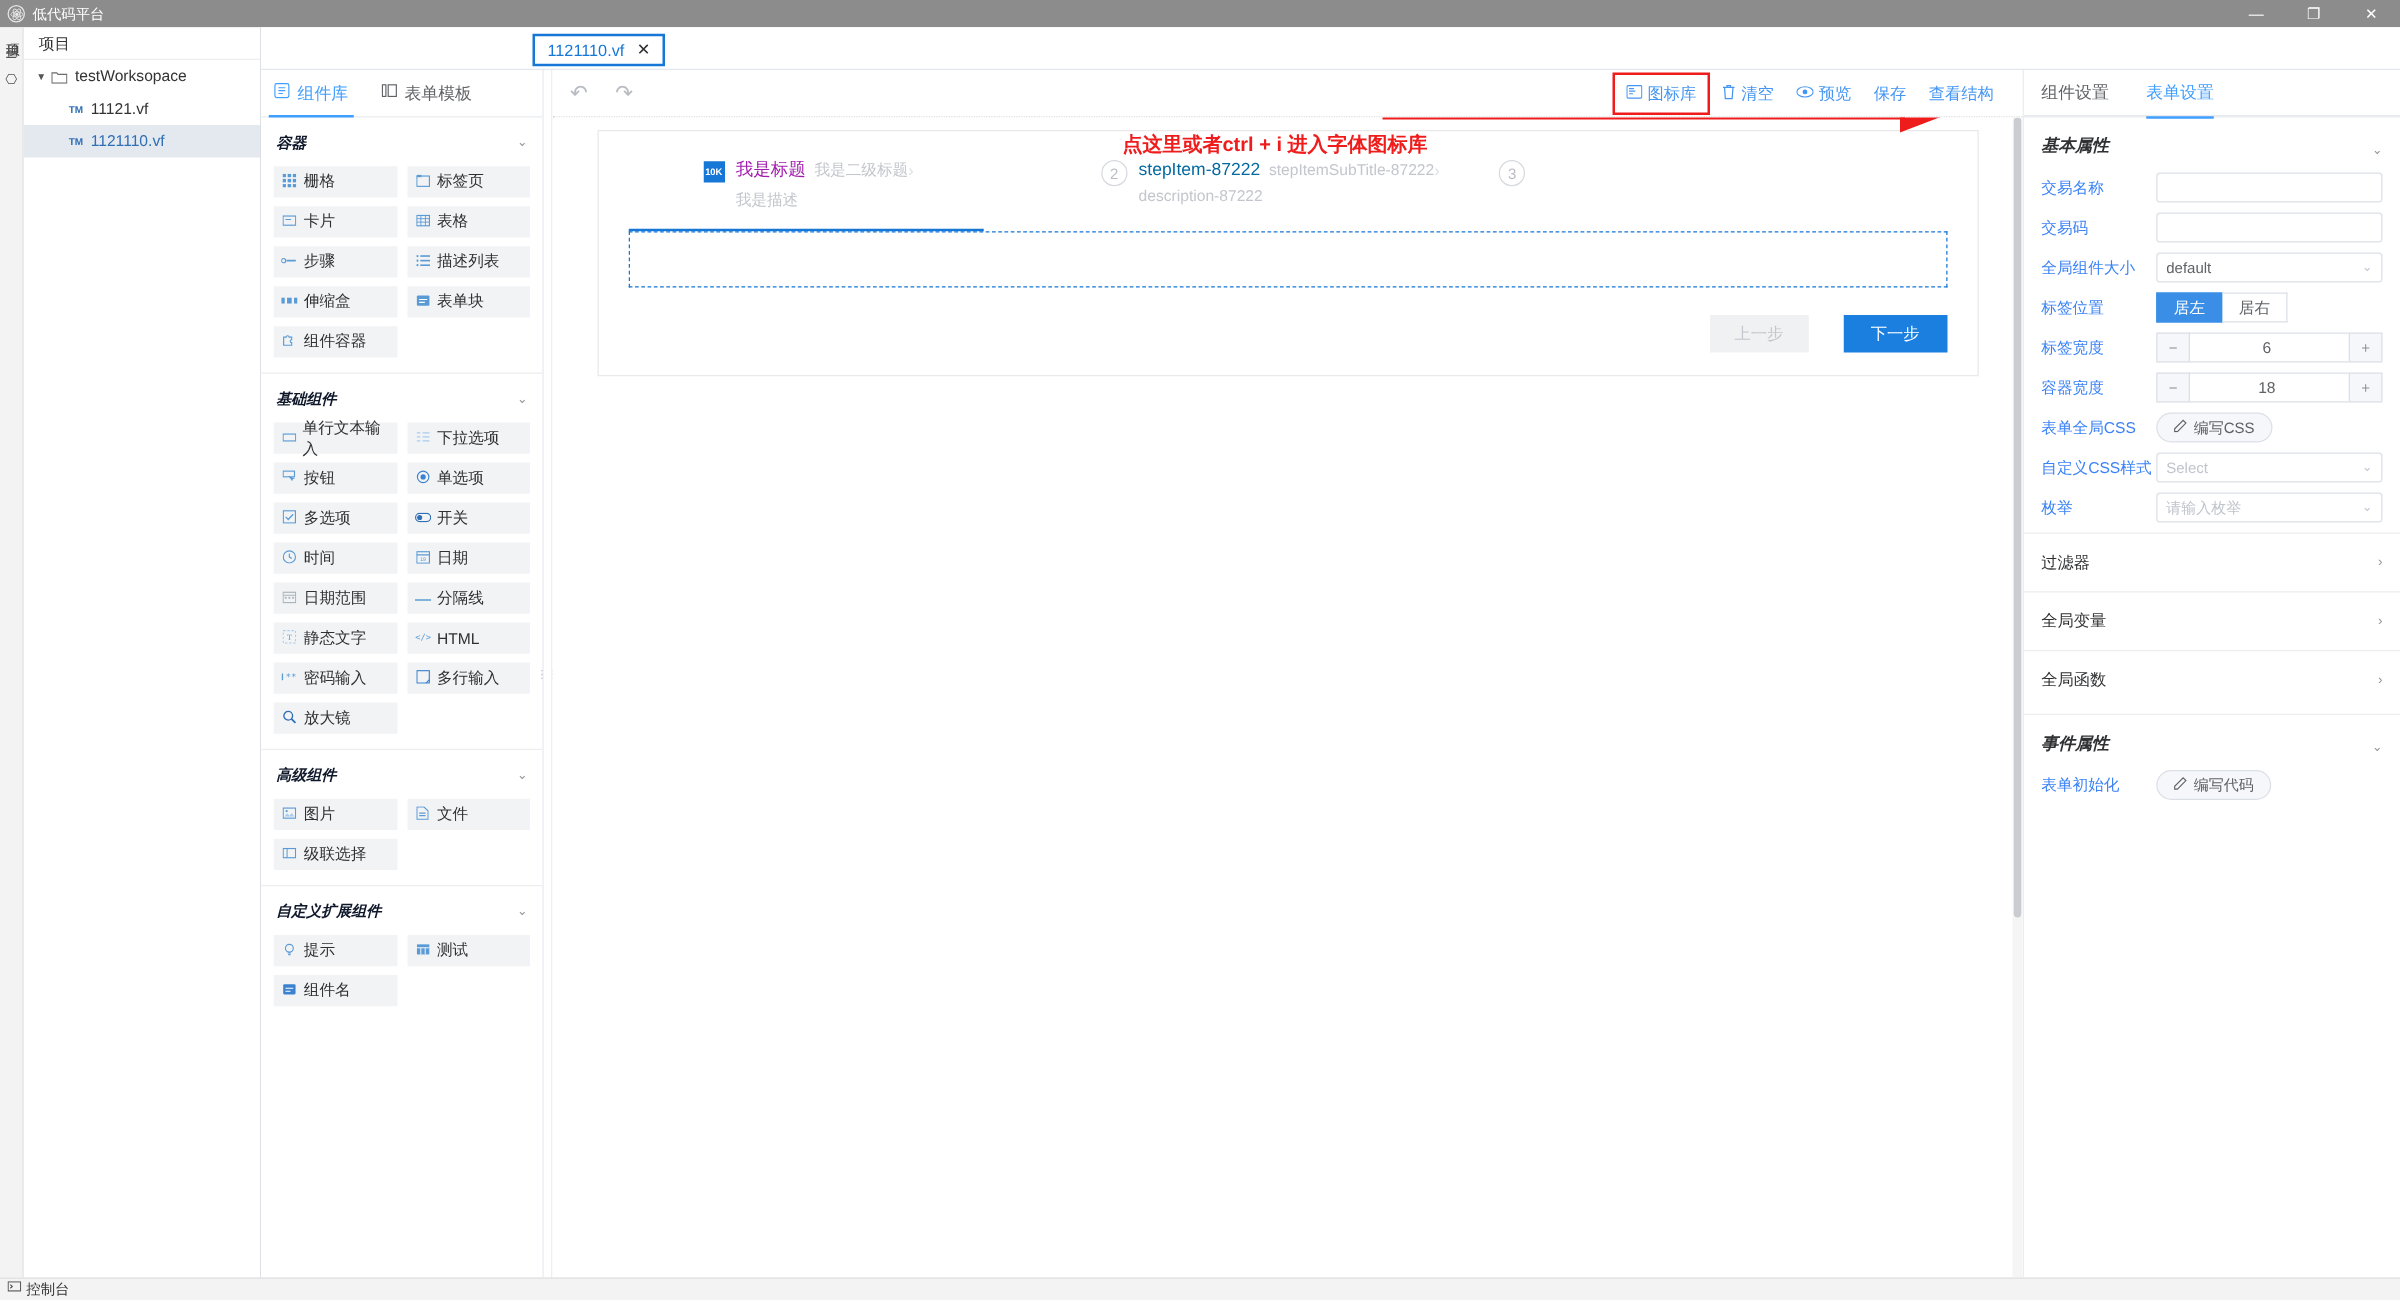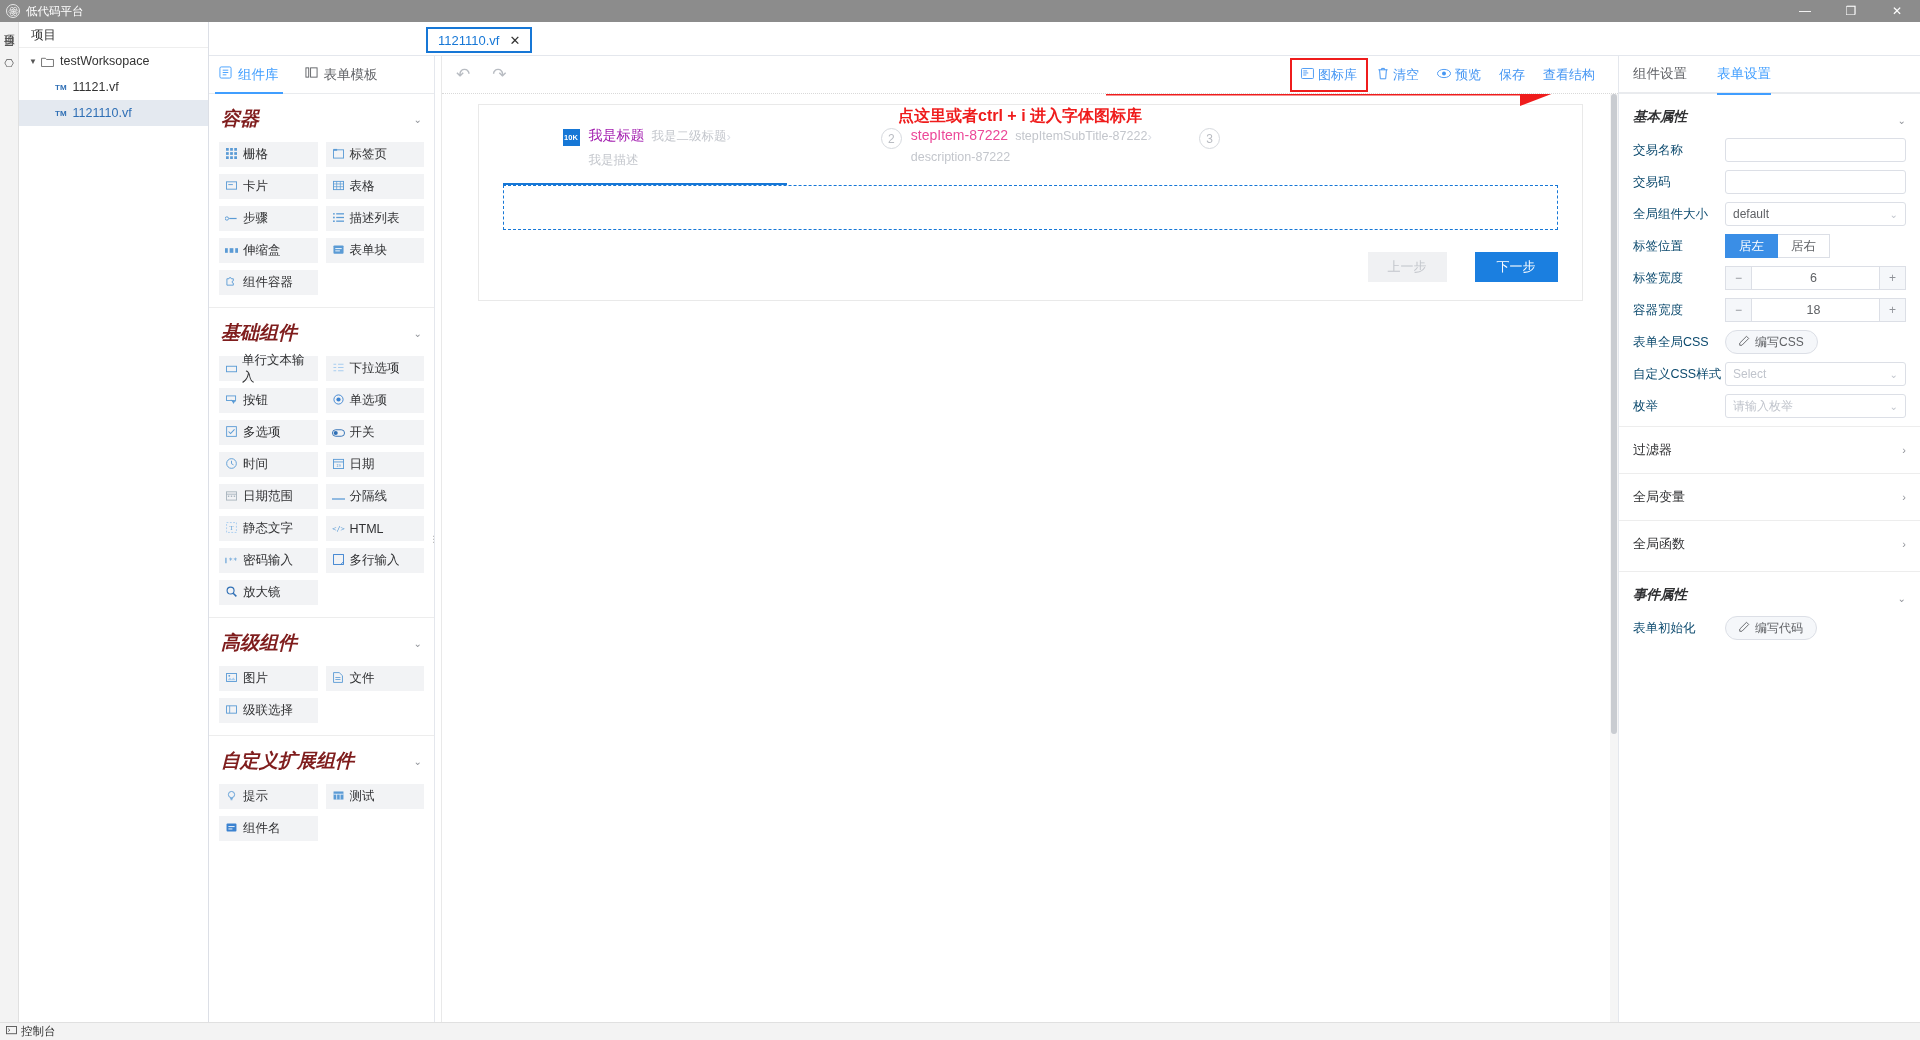--- a/index.html
+++ b/index.html
@@ -70,21 +70,21 @@
             line-height:38px; position:relative;}
   .lib-tab.active{ color:#409eff; }
   .lib-tab.active:after{ content:""; position:absolute; left:-4px; right:-4px; bottom:0; height:2px;
                          background:#409eff;}
   .lib-tab .ic{ font-size:13px; }
 
   .lib-scroll{ flex:1; overflow:hidden; padding:0 0 0 0; position:relative;}
   .lib-group{ border-bottom:1px solid #ededed; padding:10px 10px 12px 10px; }
   .lib-group:last-child{ border-bottom:none; }
   .lgh{ display:flex; align-items:center; justify-content:space-between; margin:2px 2px 10px 2px; }
-  .lgh .t{ font-weight:bold; font-style:italic; font-size:19px; color:#7f1d1d; }
+  .lgh .t{ font-weight:bold; font-style:italic; font-size:12px; color:#0f172a; }
   .lgh .cv{ font-size:10px; color:#909399; }
   .lib-grid{ display:grid; grid-template-columns:1fr 1fr; gap:7px 8px; }
   .lib-item{ height:25px; background:#f2f3f5; display:flex; align-items:center; gap:5px;
              padding:0 6px; font-size:12.5px; color:#303133; }
   .lib-item .gi{ color:#5b9bd5; font-size:11px; width:13px; text-align:center; display:inline-block; }
 
   
   .splitter{ width:7px; background:#fff; display:flex; align-items:center; justify-content:center;
              border-right:1px solid #e9e9e9;}
   .splitter i{ color:#bbb; font-size:9px; letter-spacing:0; line-height:4px; }
@@ -104,21 +104,21 @@
   .steps{ display:flex; align-items:flex-start; padding:0 40px 0 60px; }
   .step{ display:flex; flex:1; min-width:0; }
   .step .bullet{ flex:0 0 auto; margin-right:9px; }
   .step .sqicon{ width:17px;height:17px; background:#1677d6; color:#fff; font-size:7.5px; font-weight:bold;
                  display:flex; align-items:center; justify-content:center; margin-top:2px;}
   .step .circ{ width:21px;height:21px;border-radius:50%;border:1px solid #d6d9de; color:#b9bcc2;
                font-size:12px; display:flex;align-items:center;justify-content:center; margin-top:1px;}
   .step .body{ min-width:0; }
   .step .line1{ display:flex; align-items:baseline; gap:7px; white-space:nowrap; }
   .step .t-main{ font-size:14px; color:#a21caf; }
-  .step .t-main.dim{ color:#ec4899; }
+  .step .t-main.dim{ color:#0369a1; }
   .step .t-sub{ font-size:12.5px; color:#c3c6cc; }
   .step .t-desc{ font-size:12.5px; color:#c3c6cc; margin-top:7px; }
   .step .chev{ color:#dcdfe6; font-size:13px; margin:2px 6px 0 0; }
 
   .progressline{ height:2px; background:#1677d6; width:27%; margin:14px 0 0 0; }
   .dropzone{ border:1px dashed #1677d6; height:45px; margin-top:0; }
   .formbtns{ display:flex; justify-content:flex-end; gap:28px; margin-top:22px; }
   .btn-prev{ background:#f0f1f3; color:#c3c6cc; border:none; padding:0 20px; height:30px; font-size:13px;}
   .btn-next{ background:#1b7fe0; color:#fff; border:none; padding:0 22px; height:30px; font-size:13px;}
 
@@ -133,21 +133,21 @@
               border-bottom:2px solid #e9ebee; position:relative; }
   .prop-tab{ font-size:13.5px; color:#606266; height:38px; line-height:38px; position:relative;}
   .prop-tab.active{ color:#409eff; }
   .prop-tab.active:after{ content:""; position:absolute; left:0; right:0; bottom:-2px; height:2px; background:#409eff;}
   .prop-body{ flex:1; overflow:hidden; }
   .sect{ padding:8px 14px 2px 14px; }
   .sect-h{ display:flex; align-items:flex-end; justify-content:space-between; margin:6px 0 10px 0;}
   .sect-h .t{ font-weight:bold; font-style:italic; font-size:13.5px; color:#303133;}
   .sect-h .cv{ font-size:10px; color:#909399;}
   .prow{ display:flex; align-items:center; height:28px; margin-bottom:4px; }
-  .plabel{ width:92px; font-size:12.5px; color:#0c4a6e; flex:0 0 auto;}
+  .plabel{ width:92px; font-size:12.5px; color:#3b82f6; flex:0 0 auto;}
   .pfield{ flex:1; }
   .inp{ height:24px; border:1px solid #dcdfe6; border-radius:3px; background:#fff; width:100%;
         font-size:12px; color:#606266; display:flex; align-items:center; padding:0 7px;}
   .inp.ph{ color:#c0c4cc; }
   .inp .cv{ margin-left:auto; color:#c0c4cc; font-size:10px;}
   .seg{ display:flex; }
   .seg .s{ height:24px; padding:0 13px; font-size:12.5px; display:flex; align-items:center;
            border:1px solid #dcdfe6; }
   .seg .s.on{ background:#3a8ee6; border-color:#3a8ee6; color:#fff; }
   .seg .s.off{ background:#fff; color:#606266; border-left:none;}

